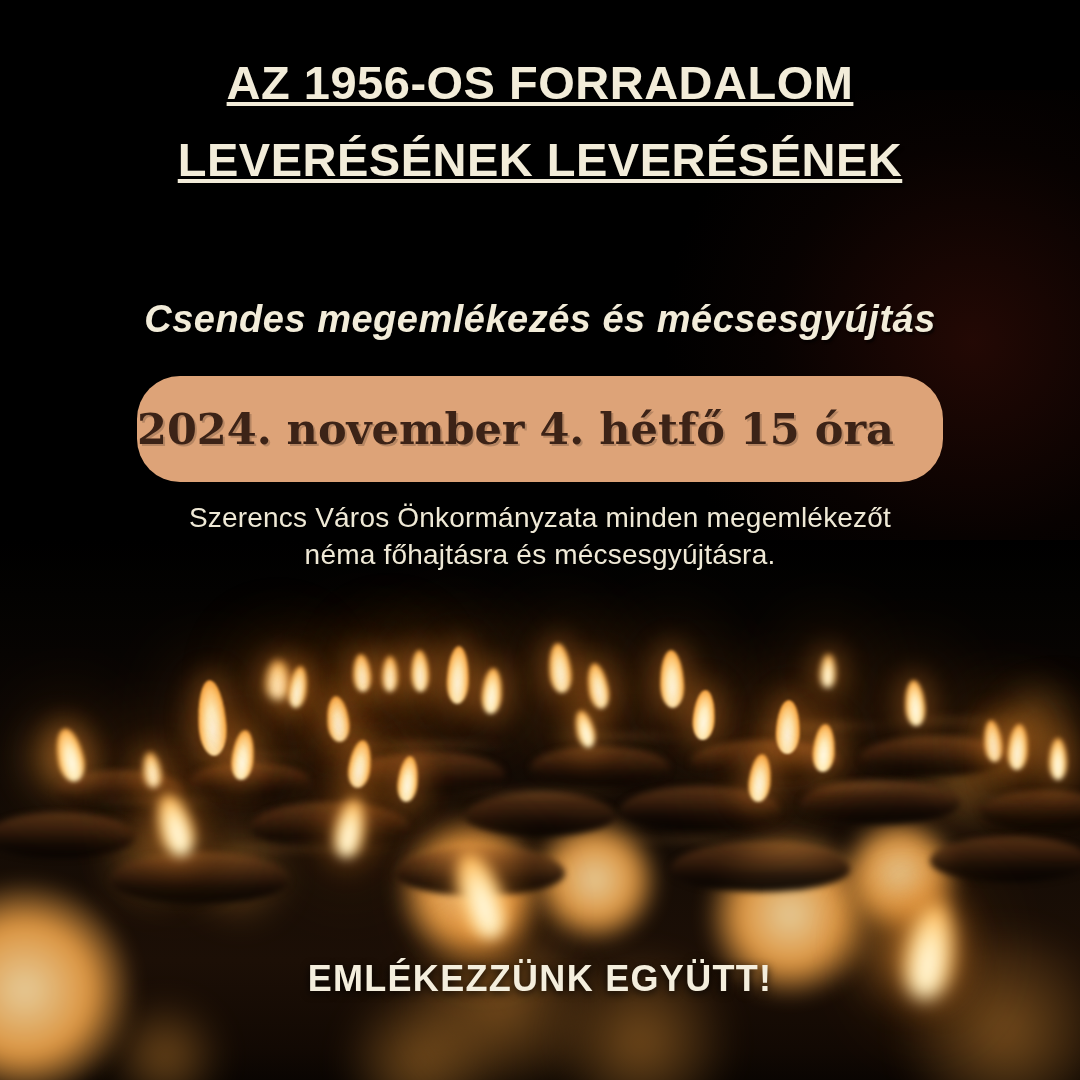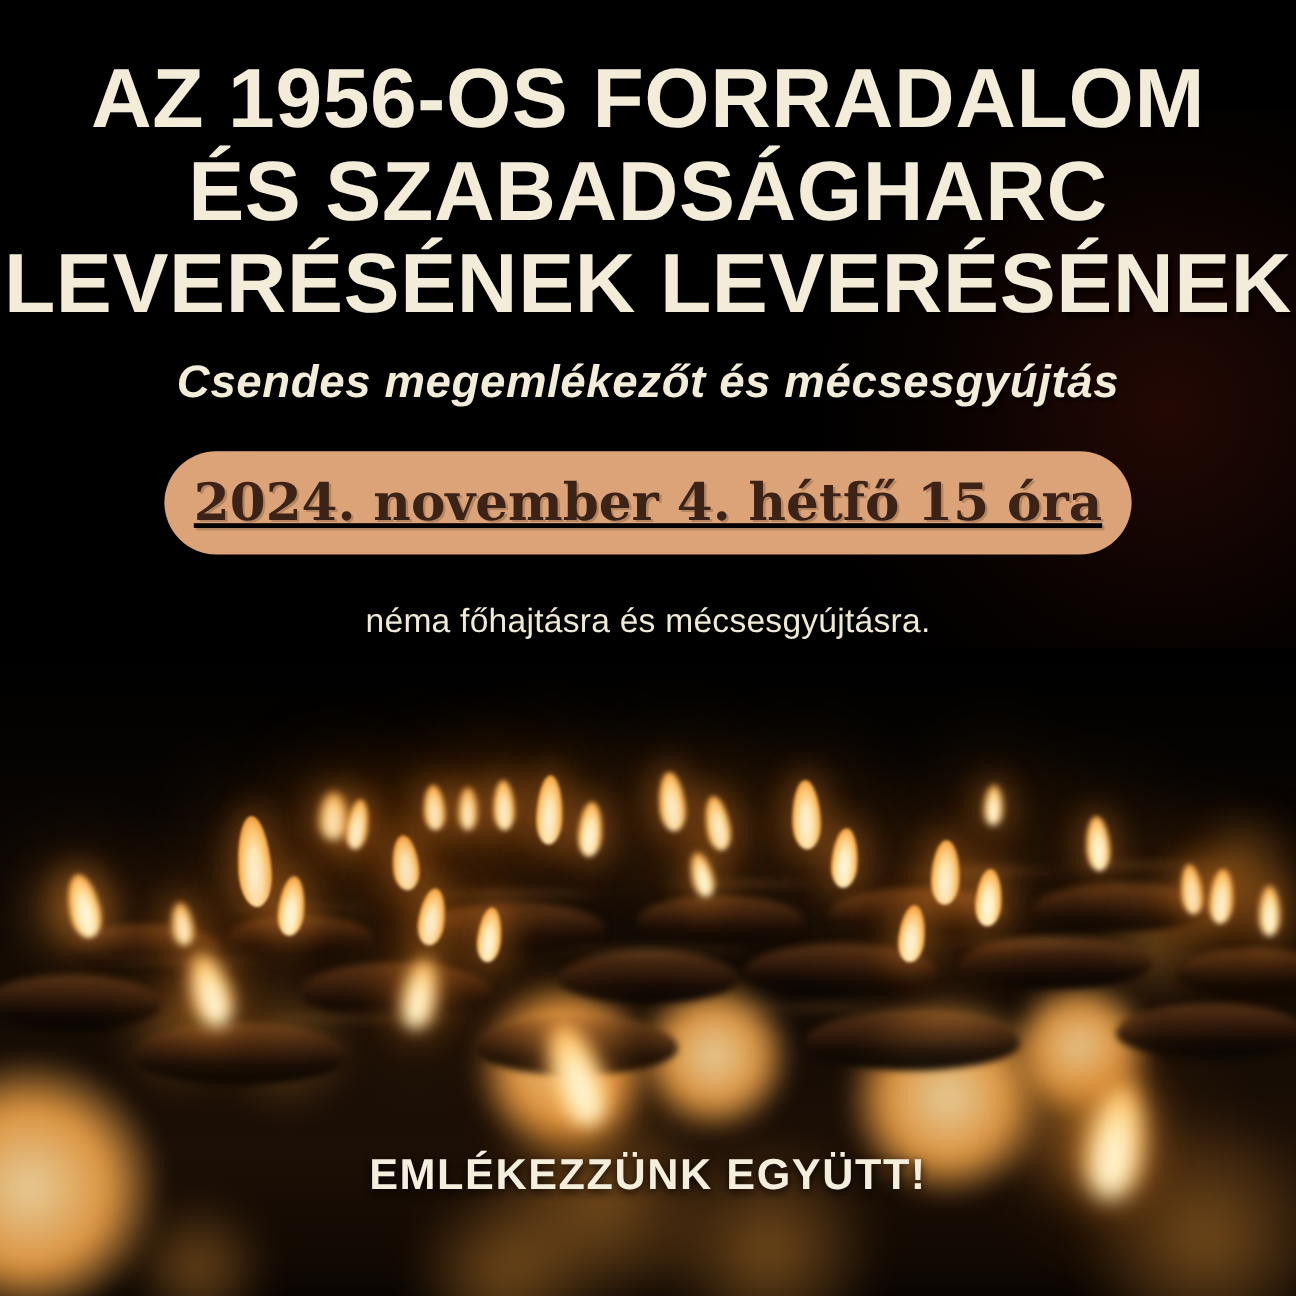--- a/index.html
+++ b/index.html
@@ -32,33 +32,34 @@
   }
   .flame{
     position:absolute;border-radius:50% 50% 50% 50%/62% 62% 38% 38%;
     background:radial-gradient(ellipse at 50% 66%,#fff9e6 0%,#ffeebd 30%,#ffc873 55%,#ef8d22 78%,rgba(180,75,10,0) 98%);
     box-shadow:0 0 26px 9px rgba(255,150,50,.30),0 0 70px 28px rgba(210,110,25,.14);
   }
   
   .txt{position:absolute;left:0;width:100%;text-align:center;z-index:3;}
   .title{
     top:44px;color:var(--title-text,#f2ecd9);
-    font-size:70px;line-height:77px;font-weight:700;letter-spacing:.5px;
+    font-size:47px;line-height:77px;font-weight:700;letter-spacing:.5px;
     text-shadow:3px 4px 2px rgba(0,0,0,.55);
+    text-decoration:underline;
   }
   .subtitle{
     top:298px;color:var(--title-text,#f2ecd9);
     font-style:italic;font-weight:700;font-size:38px;letter-spacing:.5px;
     text-shadow:2px 3px 2px rgba(0,0,0,.55);
   }
   .badge{
     position:absolute;top:376px;left:50%;transform:translateX(-50%);
-    width:806px;height:86px;border-radius:43px;z-index:3;
+    width:806px;height:106px;border-radius:43px;z-index:3;
     background:var(--badge-bg,#dda378);
-    display:flex;align-items:center;justify-content:center;text-decoration:underline;
+    display:flex;align-items:center;justify-content:flex-start;
   }
   .badge span{
     font-family:"DejaVu Serif",serif;font-weight:700;font-size:43px;
     color:var(--badge-text,#3c2317);text-shadow:2px 2px 0 rgba(0,0,0,.18);
   }
   .body-text{
     top:499px;color:var(--body-text,#efe9d6);
     font-size:28px;line-height:37px;font-weight:400;letter-spacing:.2px;
   }
   .footer{
@@ -145,31 +146,31 @@
       <div class="flame" style="left: 1008px; top: 184px; width: 20px; height: 46px; transform: rotate(4deg); filter: blur(2px);"></div>
       <div class="flame" style="left: 1049px; top: 198px; width: 18px; height: 42px; transform: rotate(0deg); filter: blur(2.5px);"></div>
       <div class="flame" style="left: 458px; top: 310px; width: 44px; height: 90px; transform: rotate(-18deg); filter: blur(7px);"></div>
       <div class="flame" style="left: 905px; top: 360px; width: 50px; height: 100px; transform: rotate(8deg); filter: blur(9px);"></div>
       <div class="flame" style="left: 335px; top: 258px; width: 30px; height: 60px; transform: rotate(10deg); filter: blur(6px);"></div>
       <div class="flame" style="left: 158px; top: 253px; width: 34px; height: 64px; transform: rotate(-16deg); filter: blur(6px);"></div>
     </div>
 
   <div class="txt title">
     <div>AZ 1956-OS FORRADALOM</div>
-    <div>ÉS SZABADSÁGHARC</div>
     <div>LEVERÉSÉNEK LEVERÉSÉNEK</div>
   </div>
 
-  <div class="txt subtitle">Csendes megemlékezőt és mécsesgyújtás</div>
+  <div class="txt subtitle">Csendes megemlékezés és mécsesgyújtás</div>
 
   <div class="badge">
     <span>2024. november 4. hétfő 15 óra</span>
   </div>
 
   <div class="txt body-text">
+    <div>Szerencs Város Önkormányzata minden megemlékezőt</div>
     <div>néma főhajtásra és mécsesgyújtásra.</div>
   </div>
 
   <div class="txt footer">
     <div>EMLÉKEZZÜNK EGYÜTT!</div>
   </div>
 
 </div>
 
 </body></html>

